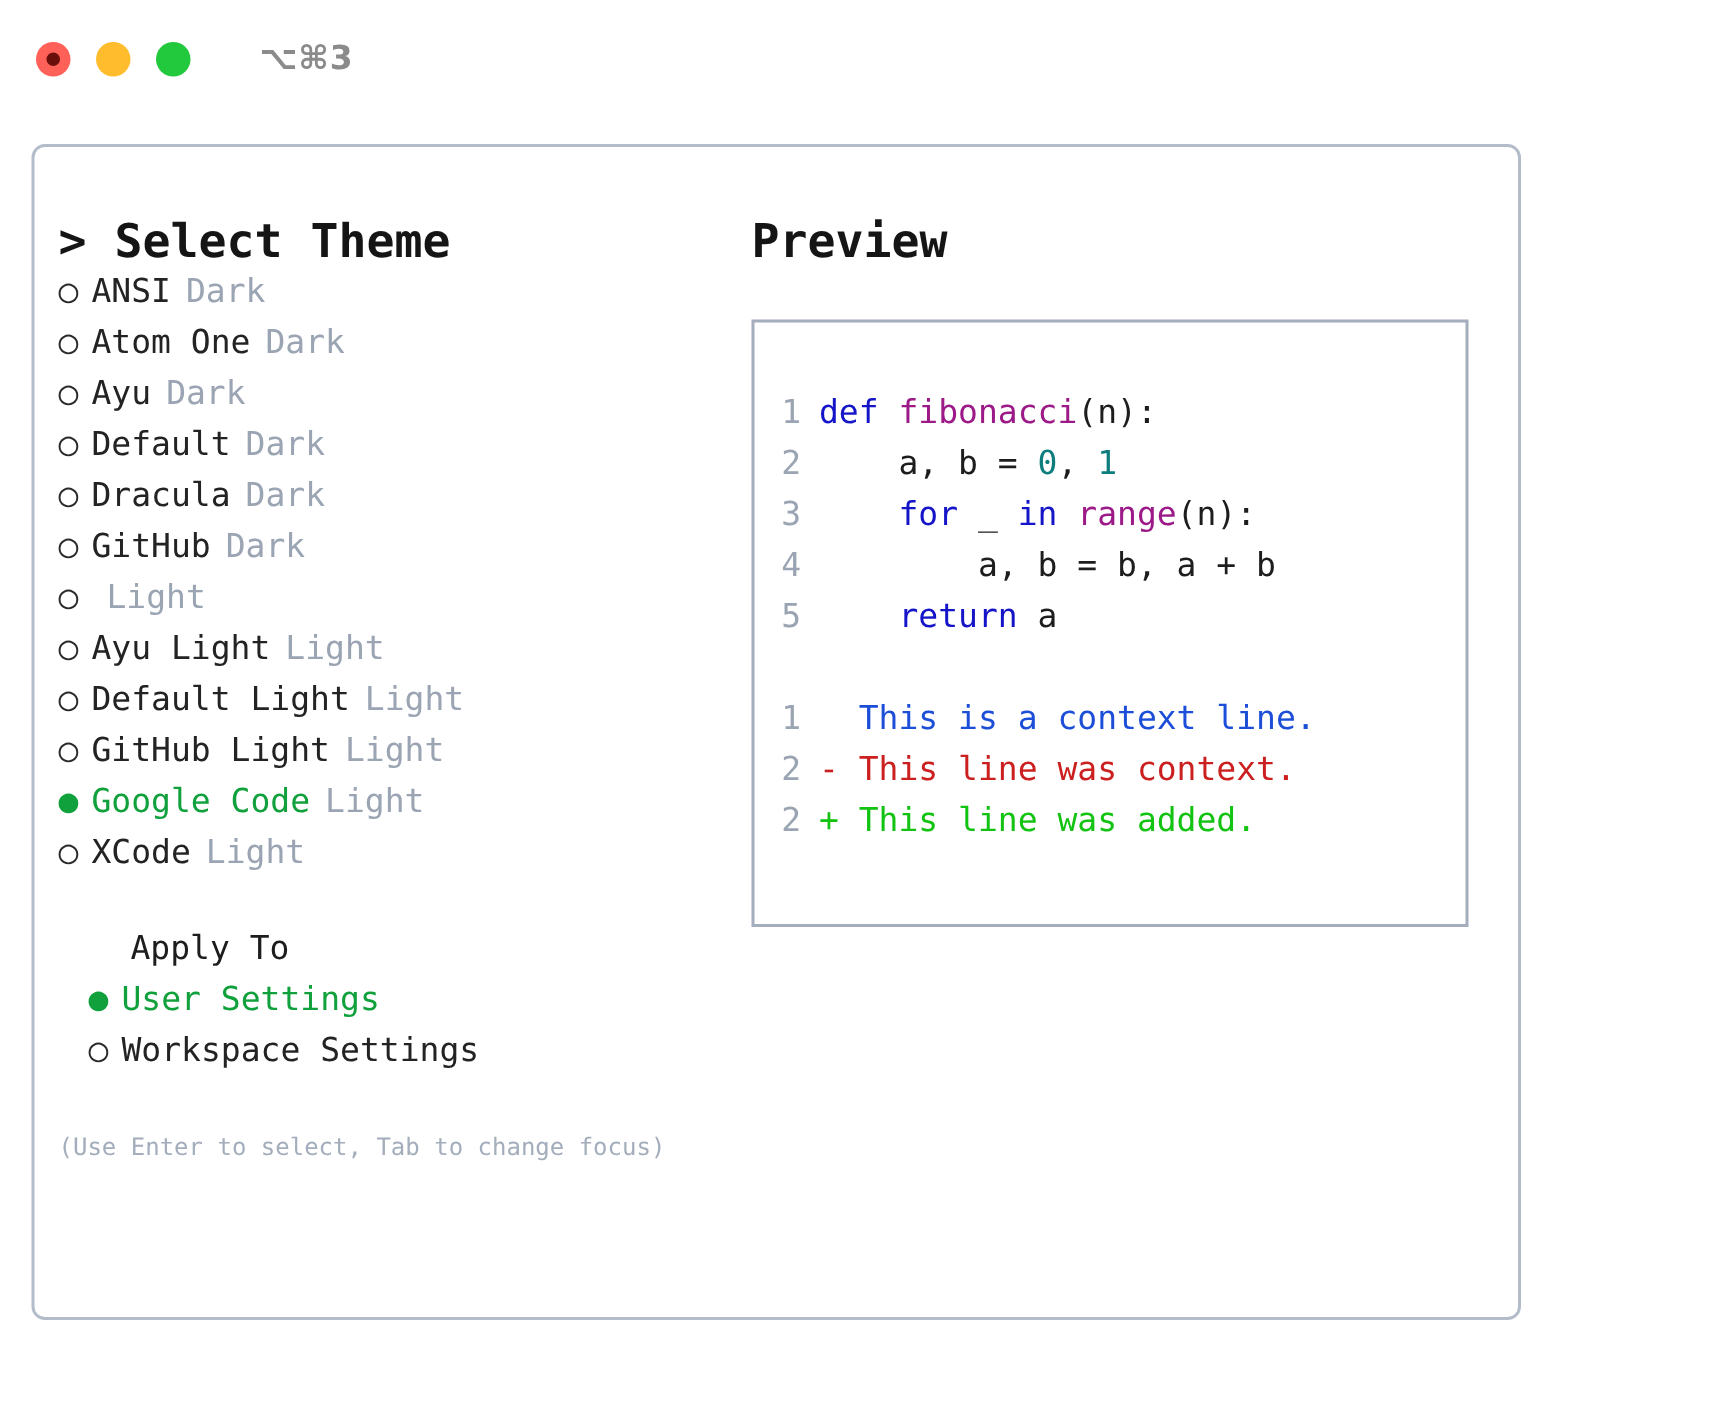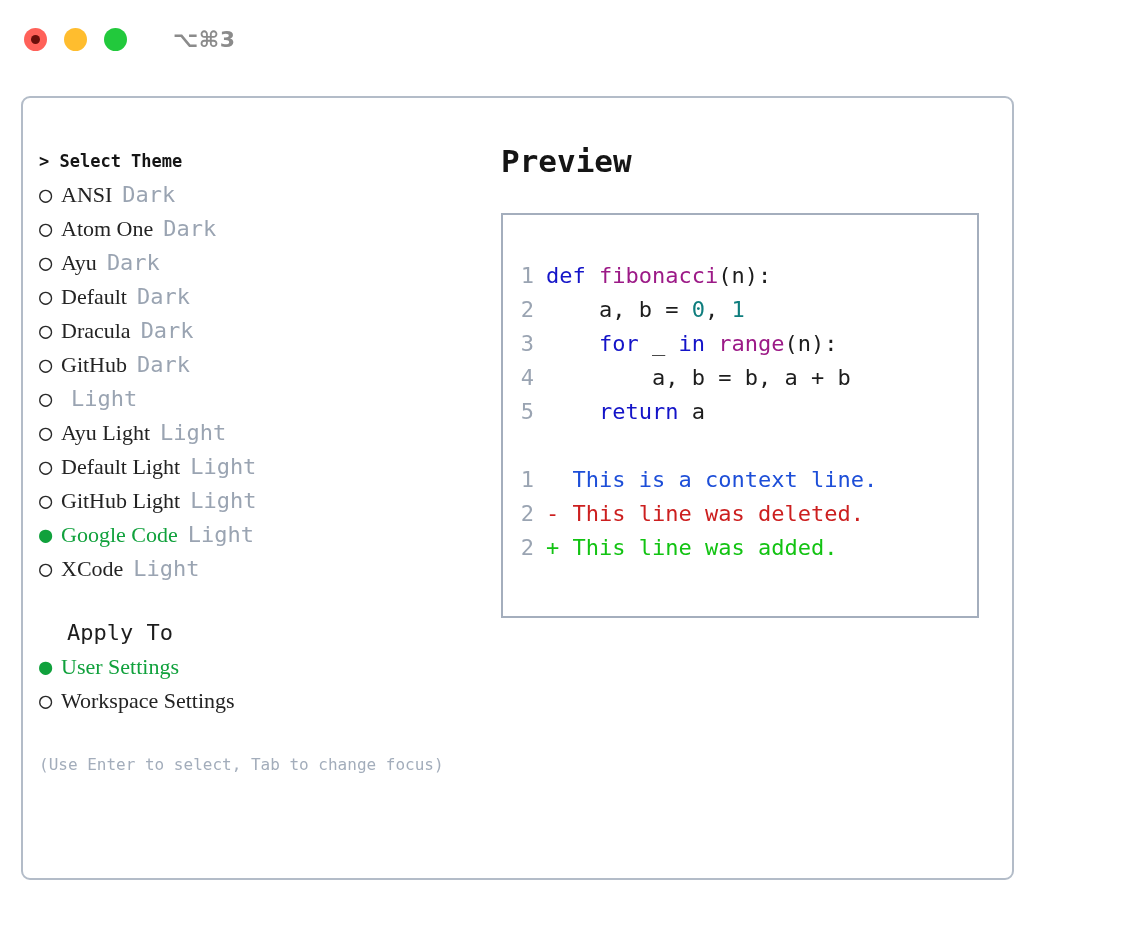--- a/index.html
+++ b/index.html
@@ -80,21 +80,21 @@
 
   
   .left-col {
     position: absolute;
     left: 16px;
     top: 46px;
     width: 460px;
   }
 
   .section-title {
-    font-size: 17px;
+    font-size: 31px;
     font-weight: 700;
     color: #151515;
     line-height: 34px;
     white-space: pre;
   }
 
   .theme-list { margin-top: 0px; }
 
   .opt-row {
     display: flex;
@@ -108,26 +108,26 @@
     display: inline-block;
     width: 22px;
     flex: 0 0 22px;
     text-align: left;
     font-size: 22px;
     line-height: 34px;
   }
   .radio.off { color: #2a2a2a; }
   .radio.on  { color: #10a13c; }
 
-  .opt-name   { color: #232323; font-family: Liberation Serif, serif; }
+  .opt-name   { color: #232323; }
   .opt-name.selected { color: #10a13c; }
   .opt-badge  { color: #9aa4b2; padding-left: 10px; }
 
   
-  .apply-block { margin-top: 30px; }
+  .apply-block { margin-top: 30px; margin-left: 20px; }
   .apply-title {
     font-size: 22px;
     color: #1d1d1d;
     line-height: 34px;
     padding-left: 28px;
     white-space: pre;
   }
 
   
   .hint {
@@ -244,21 +244,21 @@
           <div id="code-sample">
               <div class="code-line"><span class="lineno">1</span><span class="code-text"><span class="tok-kw">def </span><span class="tok-fn">fibonacci</span><span class="tok-pl">(n):</span></span></div>
               <div class="code-line"><span class="lineno">2</span><span class="code-text"><span class="tok-pl">    a, b = </span><span class="tok-num">0</span><span class="tok-pl">, </span><span class="tok-num">1</span></span></div>
               <div class="code-line"><span class="lineno">3</span><span class="code-text"><span class="tok-pl">    </span><span class="tok-kw">for</span><span class="tok-pl"> _ </span><span class="tok-kw">in</span><span class="tok-pl"> </span><span class="tok-fn">range</span><span class="tok-pl">(n):</span></span></div>
               <div class="code-line"><span class="lineno">4</span><span class="code-text"><span class="tok-pl">        a, b = b, a + b</span></span></div>
               <div class="code-line"><span class="lineno">5</span><span class="code-text"><span class="tok-pl">    </span><span class="tok-kw">return</span><span class="tok-pl"> a</span></span></div>
             </div>
           <div class="diff-gap"></div>
           <div id="diff-sample">
               <div class="code-line"><span class="lineno">1</span><span class="code-text diff-context">  This is a context line.</span></div>
-              <div class="code-line"><span class="lineno">2</span><span class="code-text diff-del">- This line was deleted.</span></div>
+              <div class="code-line"><span class="lineno">2</span><span class="code-text diff-del">- This line was context.</span></div>
               <div class="code-line"><span class="lineno">2</span><span class="code-text diff-add">+ This line was added.</span></div>
             </div>
         </div>
       </div>
 
     </div>
   </div>
 </div>
 
 </body></html>

